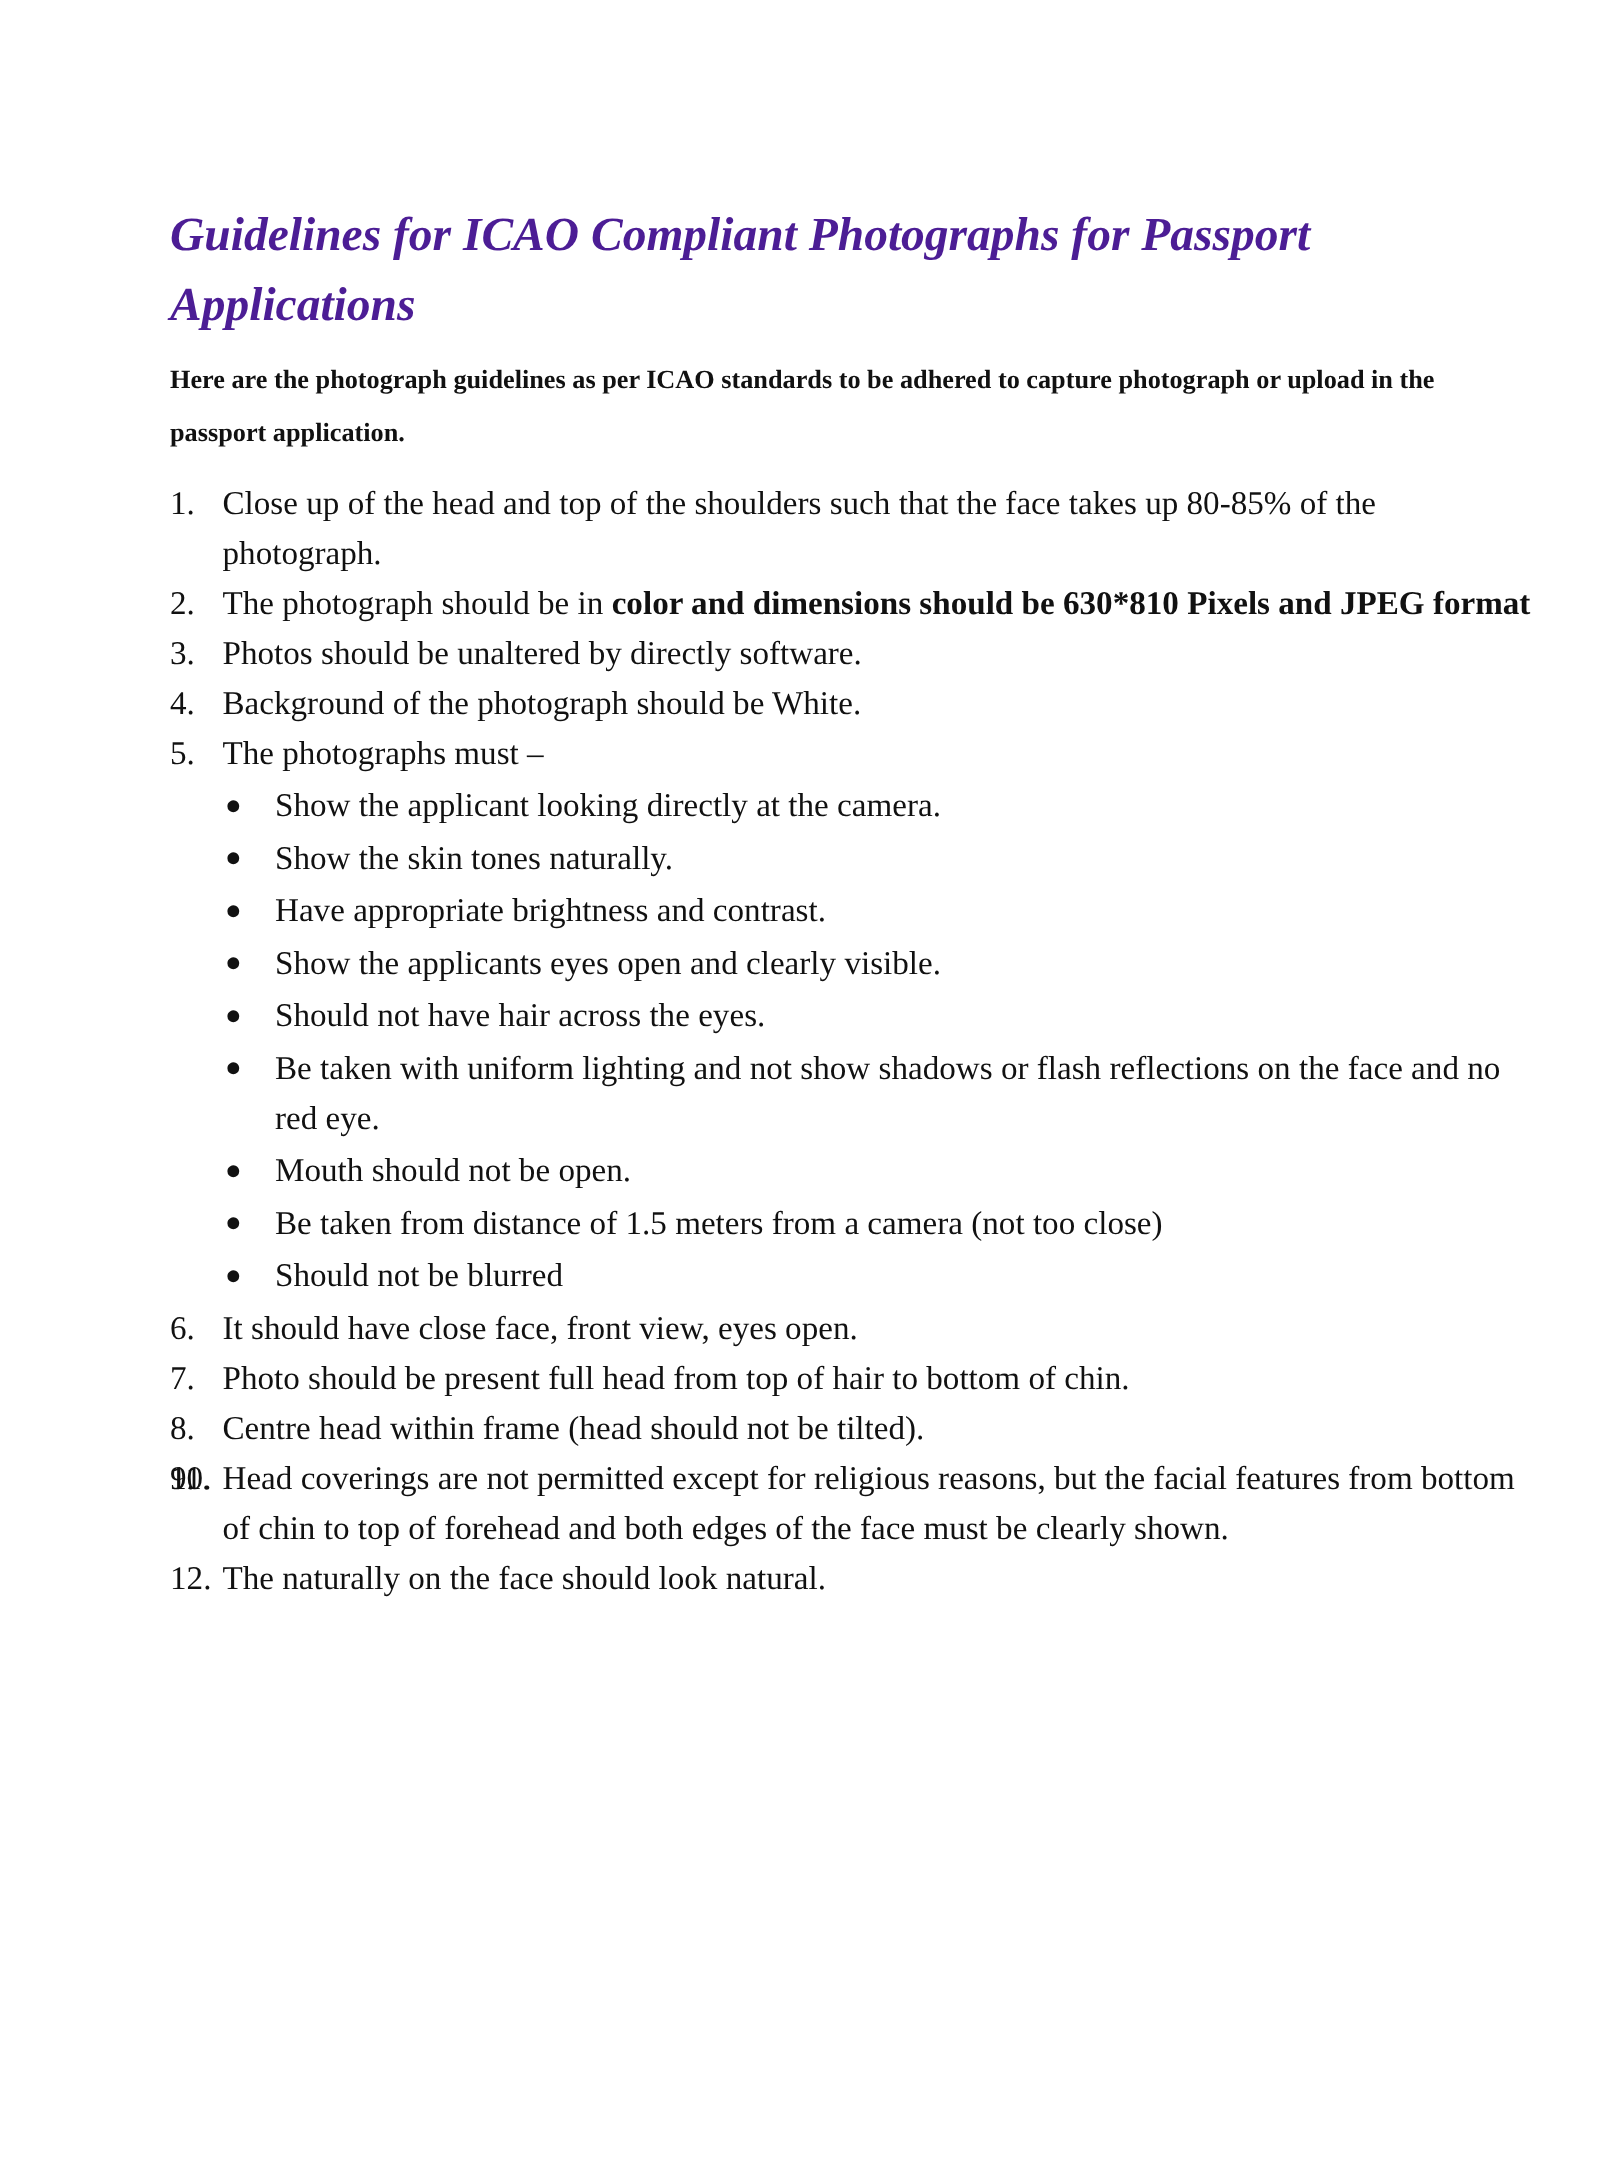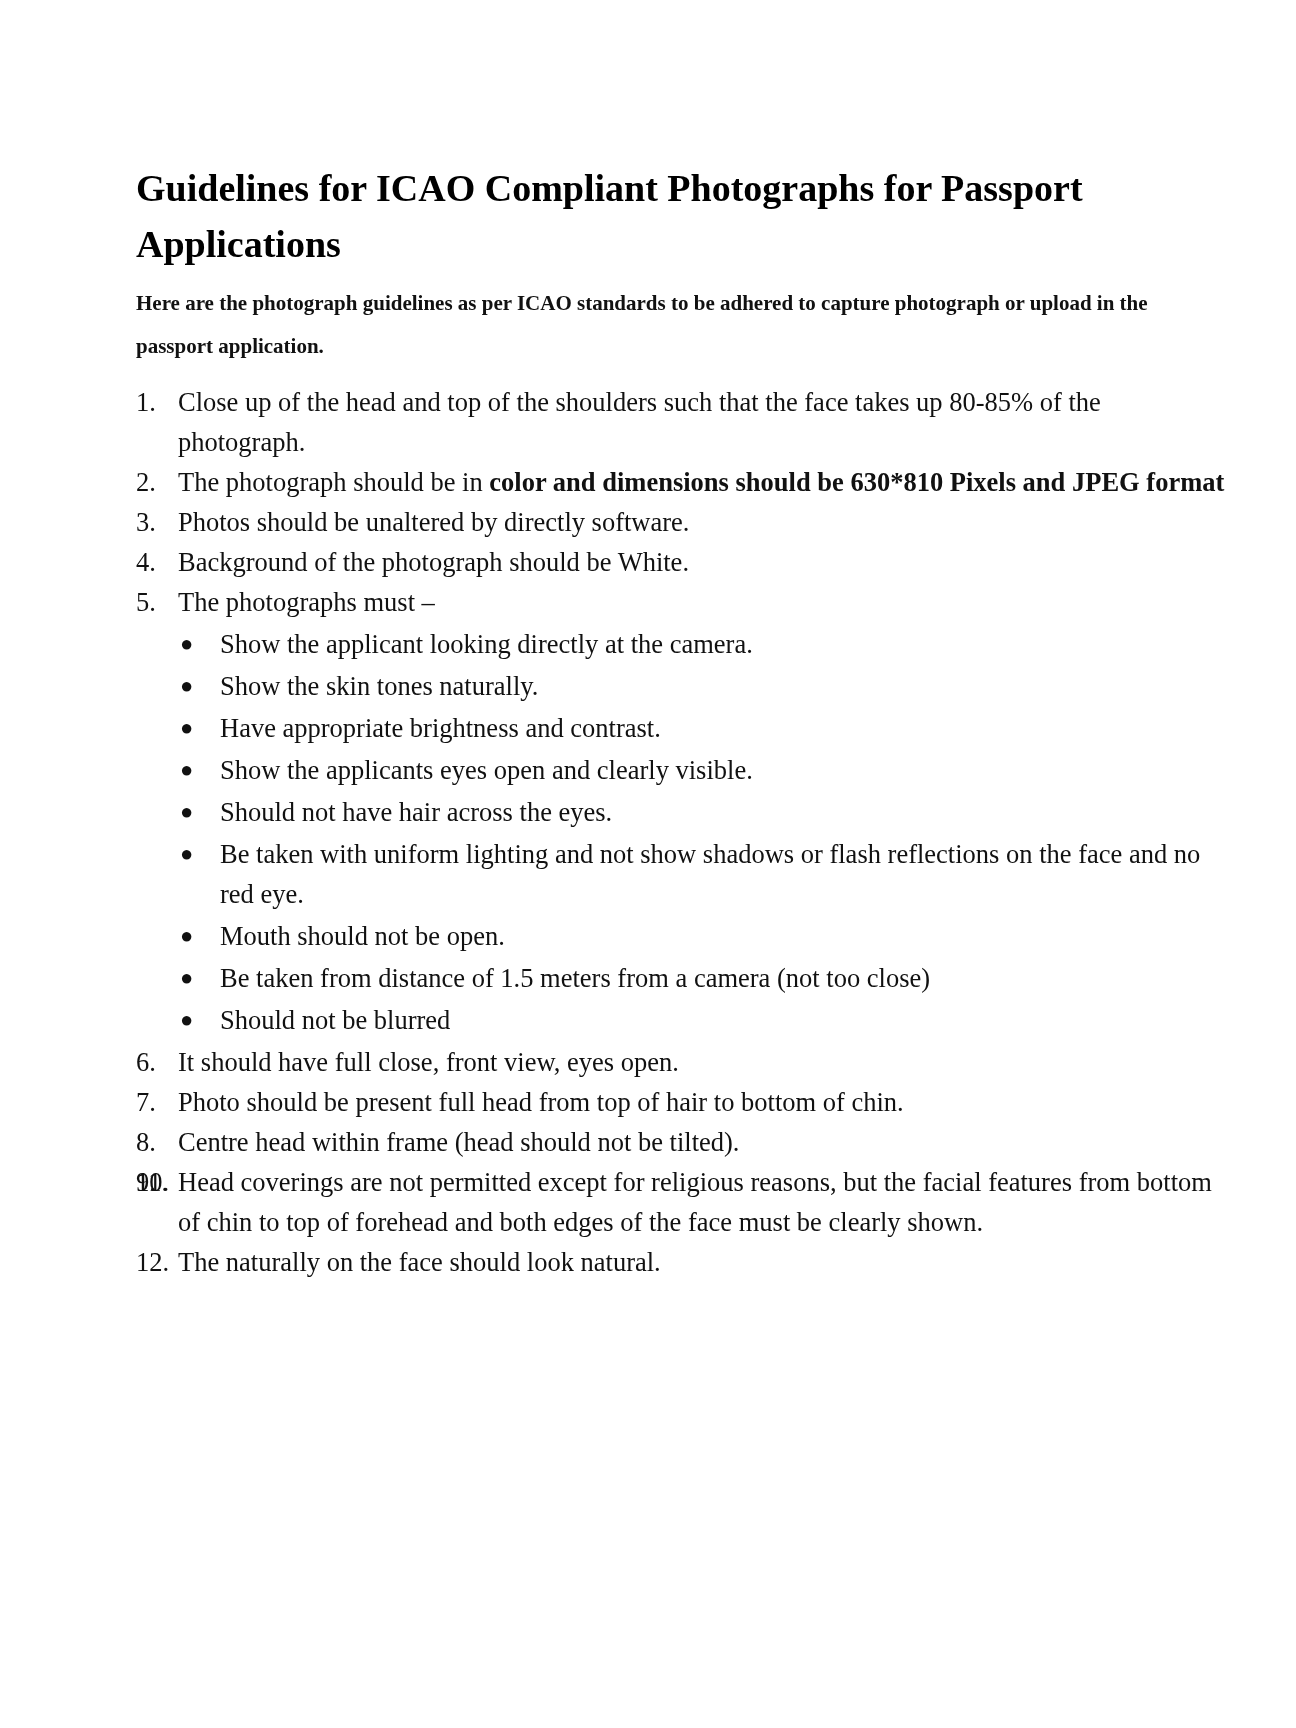--- a/index.html
+++ b/index.html
@@ -20,42 +20,42 @@
   .num { position: absolute; left: 0; top: 0; }
   .bold { font-weight: bold; }
   .sub { list-style: none; margin: 2px 0 0 0; padding: 0; }
   .sub-item { position: relative; padding-left: 42px; font-size: 26.5px; line-height: 40px; margin-bottom: 2px; }
   .bullet { position: absolute; left: 2px; top: 0; font-size: 22px; }
 </style>
 </head>
 <body>
 
 <div class="page">
-  <h1 class="title" style="color: #000000;">Guidelines for ICAO Compliant Photographs for Passport Applications</h1>
+  <h1 class="title" style="color: #4c1d95; font-style: italic;">Guidelines for ICAO Compliant Photographs for Passport Applications</h1>
   <p class="intro">Here are the photograph guidelines as per ICAO standards to be adhered to capture photograph or upload in the passport application.</p>
 
   <ol class="list">
     <li class="item"><span class="num">1.</span><span>Close up of the head and top of the shoulders such that the face takes up 80-85% of the photograph.</span></li>
     <li class="item"><span class="num">2.</span><span>The photograph should be in </span><span class="bold">color and dimensions should be 630*810 Pixels and JPEG format</span></li>
     <li class="item"><span class="num">3.</span><span>Photos should be unaltered by directly software.</span></li>
     <li class="item"><span class="num">4.</span><span>Background of the photograph should be White.</span></li>
     <li class="item"><span class="num">5.</span><span>The photographs must –</span>
       <ul class="sub">
         <li class="sub-item"><span class="bullet">●</span><span>Show the applicant looking directly at the camera.</span></li>
         <li class="sub-item"><span class="bullet">●</span><span>Show the skin tones naturally.</span></li>
         <li class="sub-item"><span class="bullet">●</span><span>Have appropriate brightness and contrast.</span></li>
         <li class="sub-item"><span class="bullet">●</span><span>Show the applicants eyes open and clearly visible.</span></li>
         <li class="sub-item"><span class="bullet">●</span><span>Should not have hair across the eyes.</span></li>
         <li class="sub-item"><span class="bullet">●</span><span>Be taken with uniform lighting and not show shadows or flash reflections on the face and no red eye.</span></li>
         <li class="sub-item"><span class="bullet">●</span><span>Mouth should not be open.</span></li>
         <li class="sub-item"><span class="bullet">●</span><span>Be taken from distance of 1.5 meters from a camera (not too close)</span></li>
         <li class="sub-item"><span class="bullet">●</span><span>Should not be blurred</span></li>
       </ul>
     </li>
-    <li class="item"><span class="num">6.</span><span>It should have full close, front view, eyes open.</span></li>
+    <li class="item"><span class="num">6.</span><span>It should have close face, front view, eyes open.</span></li>
     <li class="item"><span class="num">7.</span><span>Photo should be present full head from top of hair to bottom of chin.</span></li>
     <li class="item"><span class="num">8.</span><span>Centre head within frame (head should not be tilted).</span></li>
     <li class="item"><span class="num">9.</span></li>
     <li class="item"><span class="num">10.</span></li>
     <li class="item"><span class="num">11.</span><span>Head coverings are not permitted except for religious reasons, but the facial features from bottom of chin to top of forehead and both edges of the face must be clearly shown.</span></li>
     <li class="item"><span class="num">12.</span><span>The naturally on the face should look natural.</span></li>
   </ol>
 </div>
 
 </body></html>

